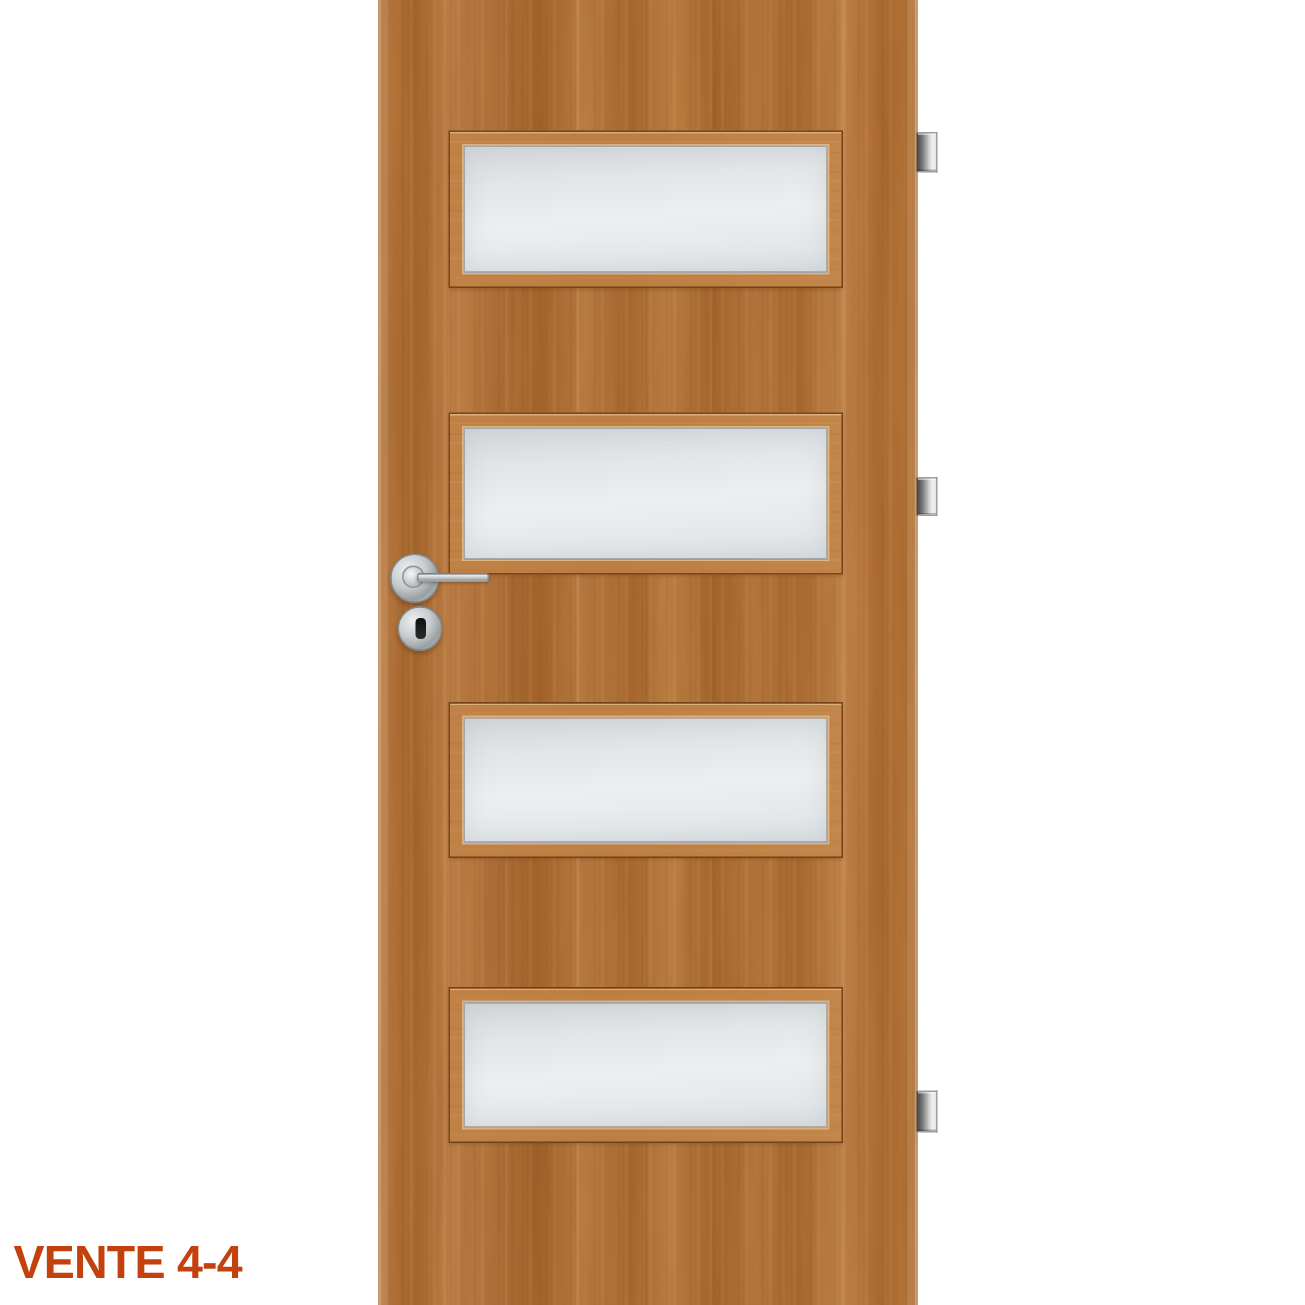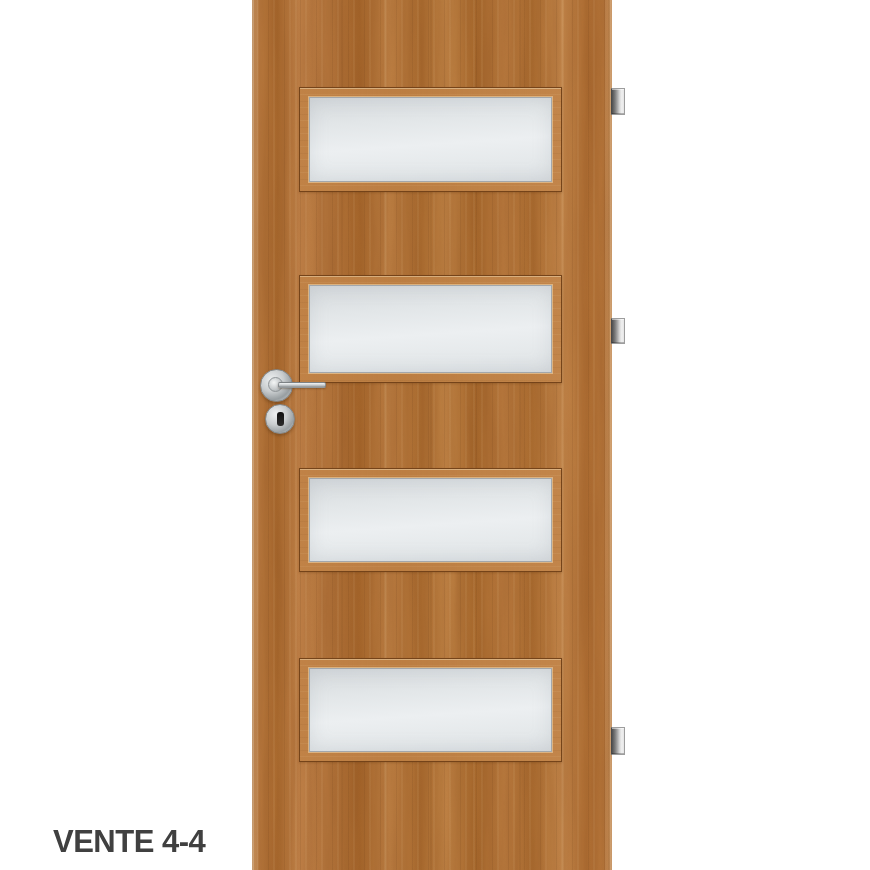--- a/index.html
+++ b/index.html
@@ -96,22 +96,21 @@
     border:1px solid #9d9d9d;border-left:1px solid #4a4a4a;
     box-shadow:inset 0 1px 0 rgba(255,255,255,0.5), inset 0 -1px 0 rgba(0,0,0,0.25);
   }
   .hinge-top{top:88px;height:27px;}
   .hinge-middle{top:318px;height:26px;}
   .hinge-bottom{top:727px;height:28px;}
   
   .label{
     position:absolute;left:9px;top:826px;z-index:6;
     font-weight:700;font-size:31px;line-height:1;letter-spacing:-0.5px;
-    color:#404040;
-    margin-left:44px;
+    color:#c2410c;
   }
 </style>
 </head>
 <body>
 
 <div class="stage">
 
   <div class="door">
 
     <svg class="grain" width="360" height="870" xmlns="http://www.w3.org/2000/svg">

